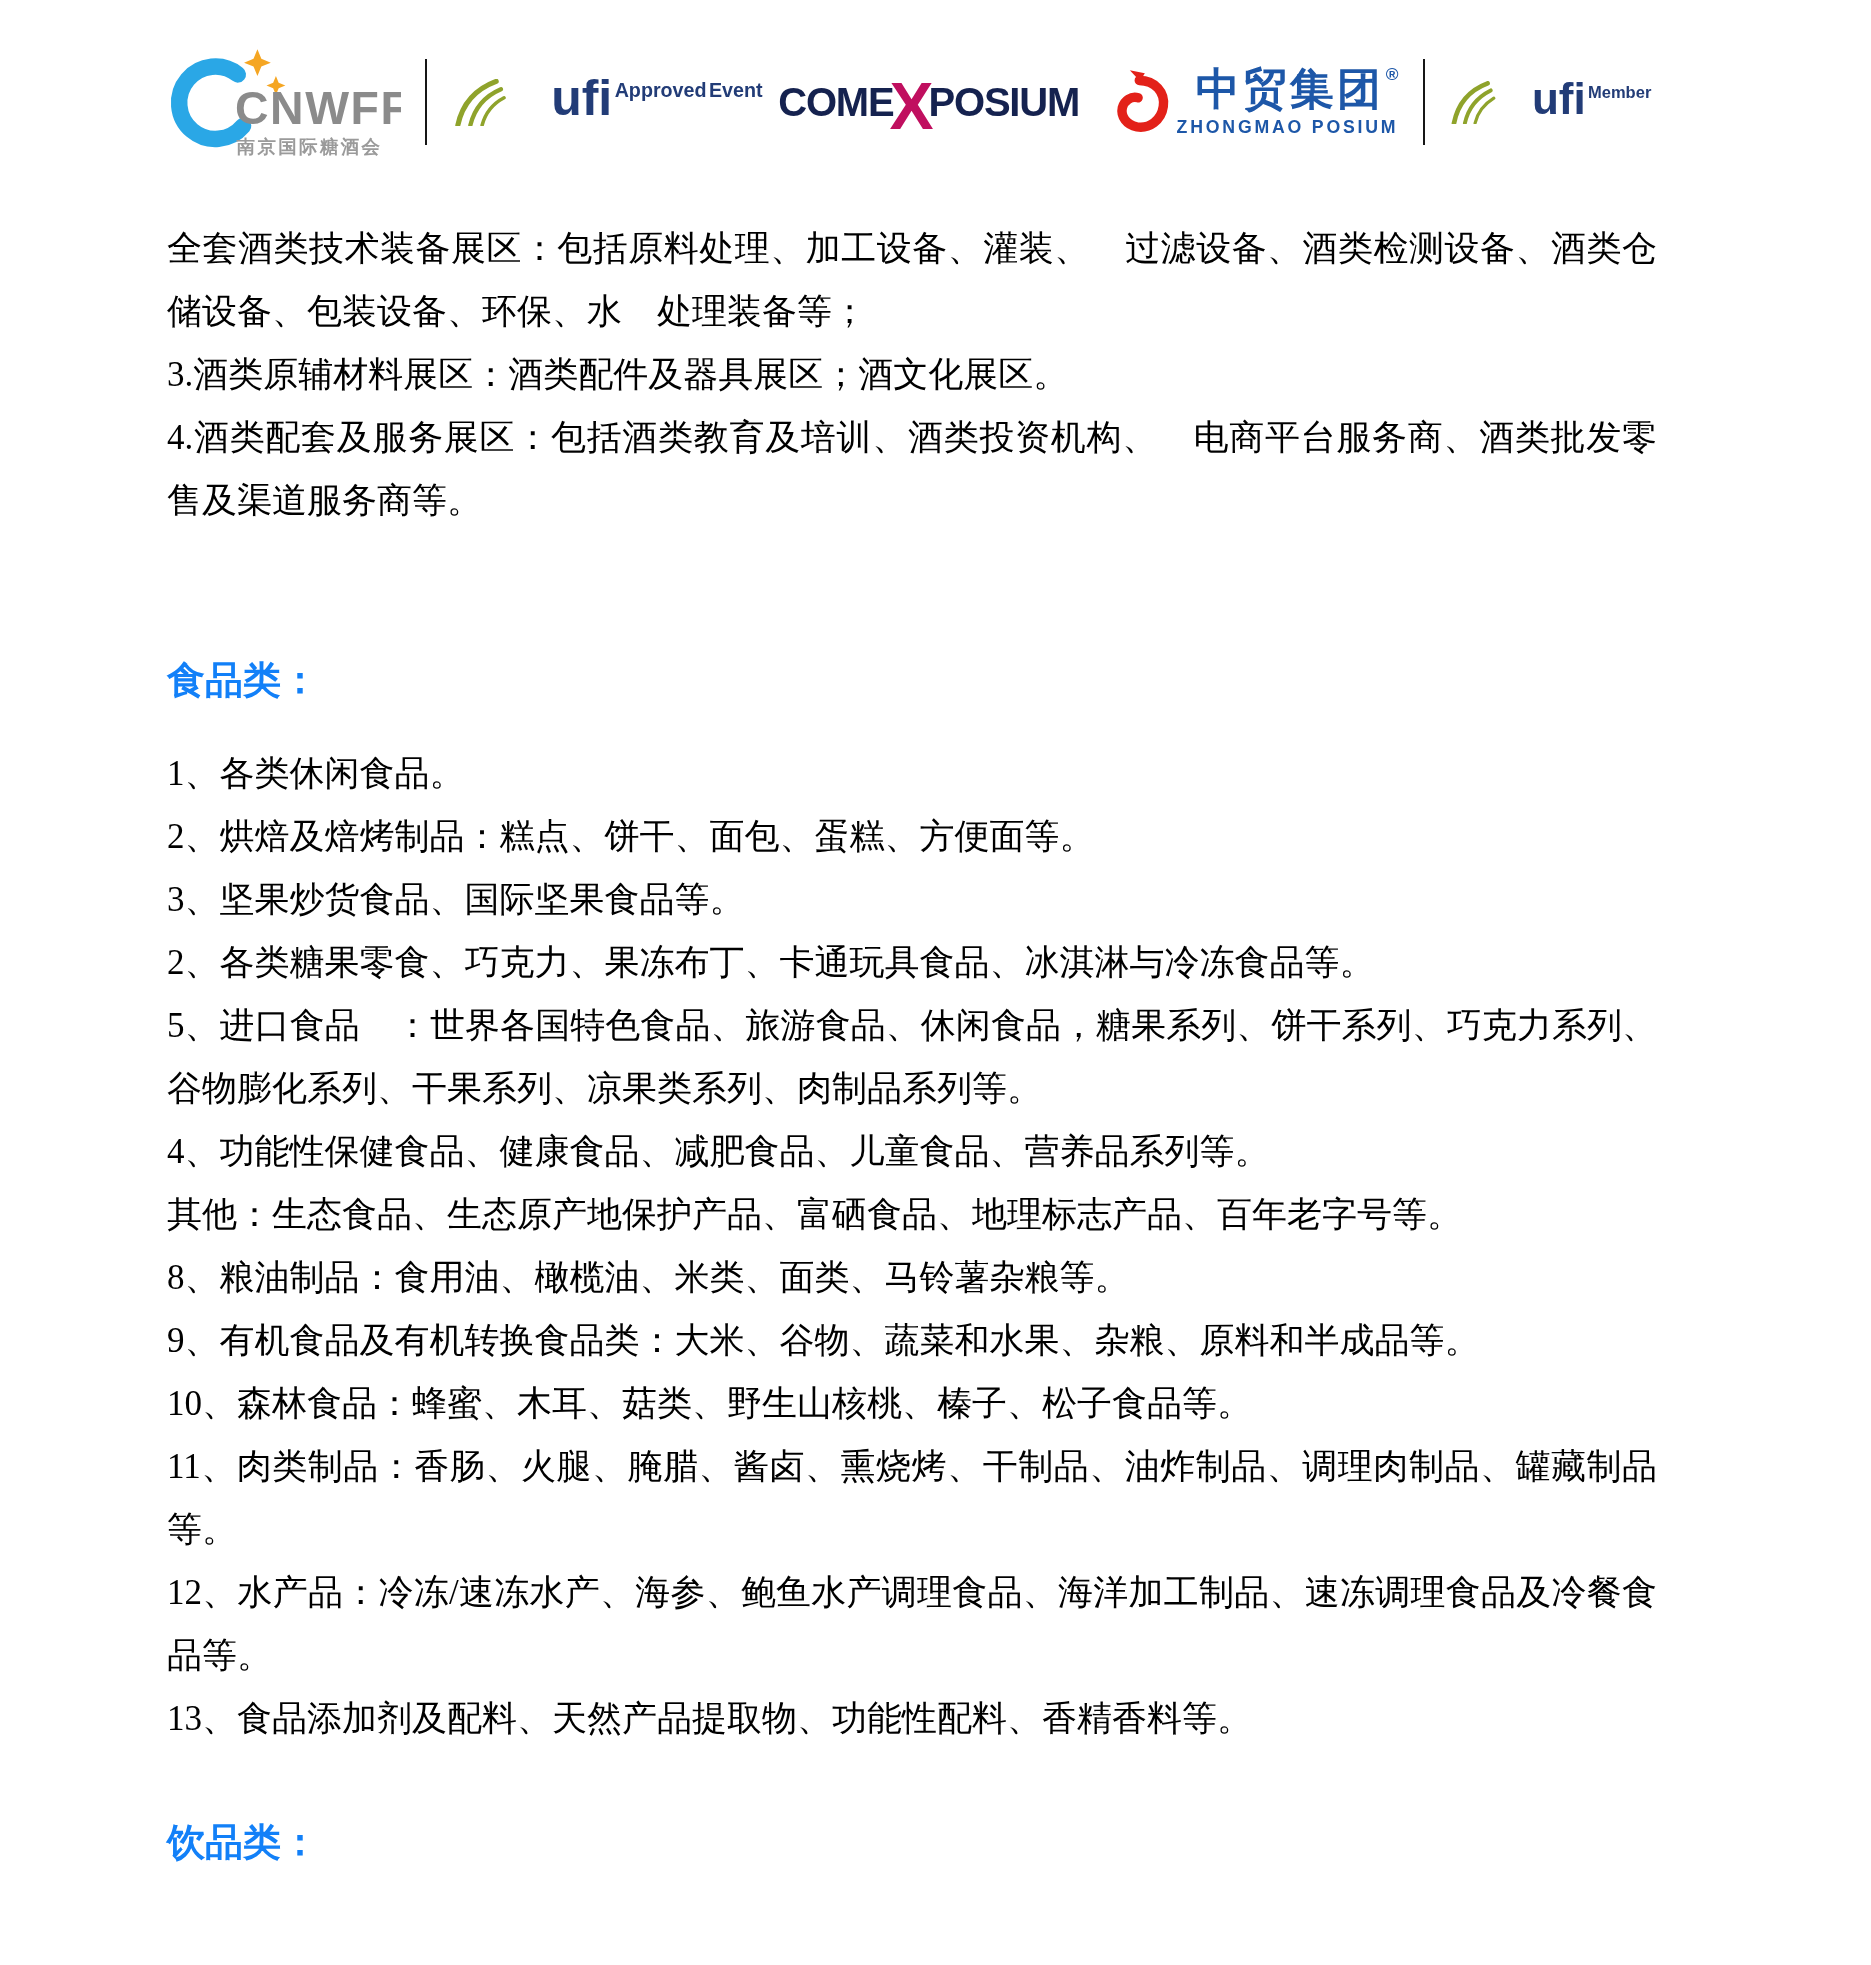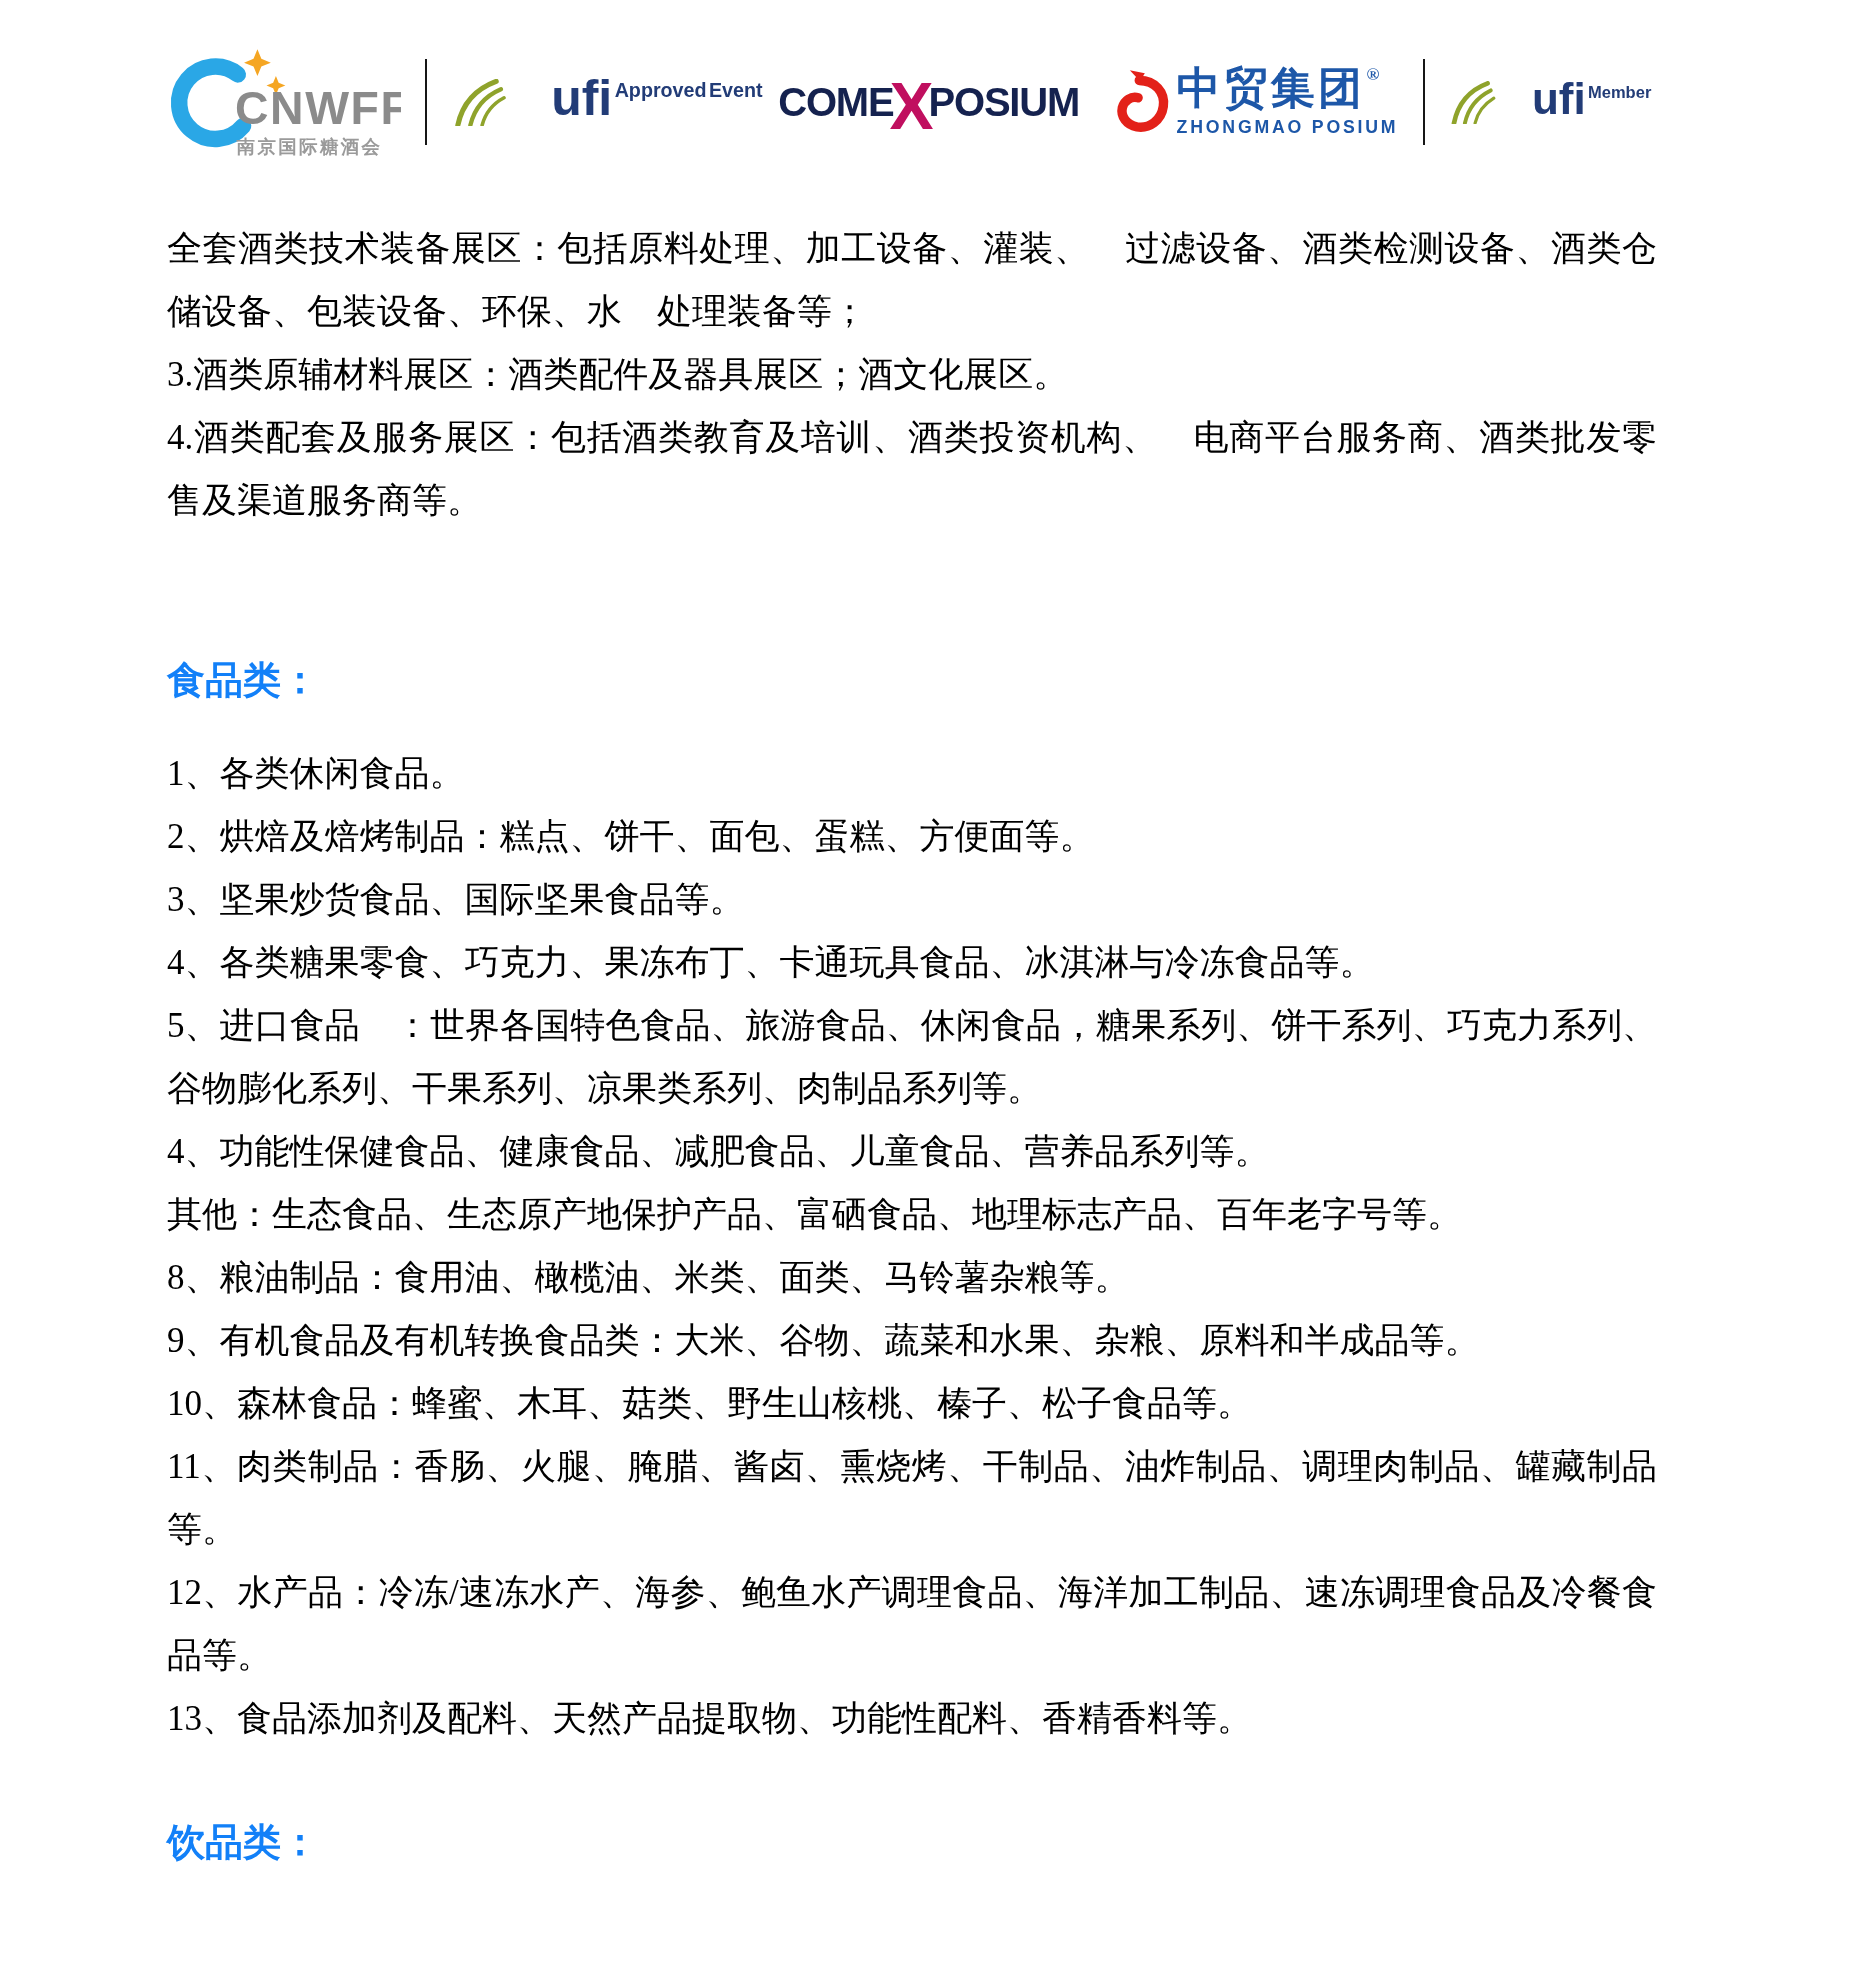--- a/index.html
+++ b/index.html
@@ -18,22 +18,22 @@
            font-size:19.7px;line-height:23px;margin-left:2.4px;}
   .ufi-member .ufi-brand{font-size:44px;line-height:36px;margin-left:15.7px;}
   .ufi-member .ufi-sub{font-size:16.5px;}
 
   .comex{font-family:"Liberation Sans",sans-serif;font-weight:bold;color:#15224F;
          font-size:40px;letter-spacing:-1.2px;display:flex;align-items:center;margin:0 15.7px;}
   .comex .x{color:#C00F5F;font-size:66px;margin:0 -3.9px;position:relative;top:3.9px;}
 
   .zm{display:flex;align-items:center;margin-left:11.8px;}
   .zm-texts{display:flex;flex-direction:column;margin-left:7px;}
-  .zm-cn{font-family:Liberation Serif, serif;font-weight:bold;color:#1D57A8;
-         font-size:44px;line-height:46px;letter-spacing:3.1px;display:flex;align-items:flex-start;}
+  .zm-cn{font-family:Liberation Sans, sans-serif;font-weight:bold;color:#1D57A8;
+         font-size:44px;line-height:46px;letter-spacing:3.1px;display:flex;align-items:flex-start;justify-content:flex-end;}
   .zm-reg{font-size:17.3px;line-height:17.3px;letter-spacing:0;margin-left:1.6px;}
   .zm-en{font-family:"Liberation Sans",sans-serif;font-weight:bold;color:#1D57A8;
          font-size:17.7px;letter-spacing:2.8px;margin-top:5.5px;}
 
   
   .content{position:absolute;left:167px;top:217px;width:1490px;font-size:35px;line-height:63px;
            text-align:justify;}
   .para{margin:0;}
   .sec-heading{font-family:"Liberation Sans","DejaVu Sans",sans-serif;font-weight:bold;
                color:#1280F8;font-size:38px;line-height:67px;margin:115px 0 28px 0;text-align:left;}
@@ -109,21 +109,21 @@
         <p class="para">全套酒类技术装备展区：包括原料处理、加工设备、灌装、　过滤设备、酒类检测设备、酒类仓储设备、包装设备、环保、水　处理装备等；</p>
         <p class="para">3.酒类原辅材料展区：酒类配件及器具展区；酒文化展区。</p>
         <p class="para">4.酒类配套及服务展区：包括酒类教育及培训、酒类投资机构、　电商平台服务商、酒类批发零售及渠道服务商等。</p>
       </section>
 
     <h2 class="sec-heading">食品类：</h2>
     <section>
         <p class="para">1、各类休闲食品。</p>
         <p class="para">2、烘焙及焙烤制品：糕点、饼干、面包、蛋糕、方便面等。</p>
         <p class="para">3、坚果炒货食品、国际坚果食品等。</p>
-        <p class="para">4、各类糖果零食、巧克力、果冻布丁、卡通玩具食品、冰淇淋与冷冻食品等。</p>
+        <p class="para">2、各类糖果零食、巧克力、果冻布丁、卡通玩具食品、冰淇淋与冷冻食品等。</p>
         <p class="para">5、进口食品　：世界各国特色食品、旅游食品、休闲食品，糖果系列、饼干系列、巧克力系列、谷物膨化系列、干果系列、凉果类系列、肉制品系列等。</p>
         <p class="para">4、功能性保健食品、健康食品、减肥食品、儿童食品、营养品系列等。</p>
         <p class="para">其他：生态食品、生态原产地保护产品、富硒食品、地理标志产品、百年老字号等。</p>
         <p class="para">8、粮油制品：食用油、橄榄油、米类、面类、马铃薯杂粮等。</p>
         <p class="para">9、有机食品及有机转换食品类：大米、谷物、蔬菜和水果、杂粮、原料和半成品等。</p>
         <p class="para">10、森林食品：蜂蜜、木耳、菇类、野生山核桃、榛子、松子食品等。</p>
         <p class="para">11、肉类制品：香肠、火腿、腌腊、酱卤、熏烧烤、干制品、油炸制品、调理肉制品、罐藏制品等。</p>
         <p class="para">12、水产品：冷冻/速冻水产、海参、鲍鱼水产调理食品、海洋加工制品、速冻调理食品及冷餐食品等。</p>
         <p class="para">13、食品添加剂及配料、天然产品提取物、功能性配料、香精香料等。</p>
       </section>

